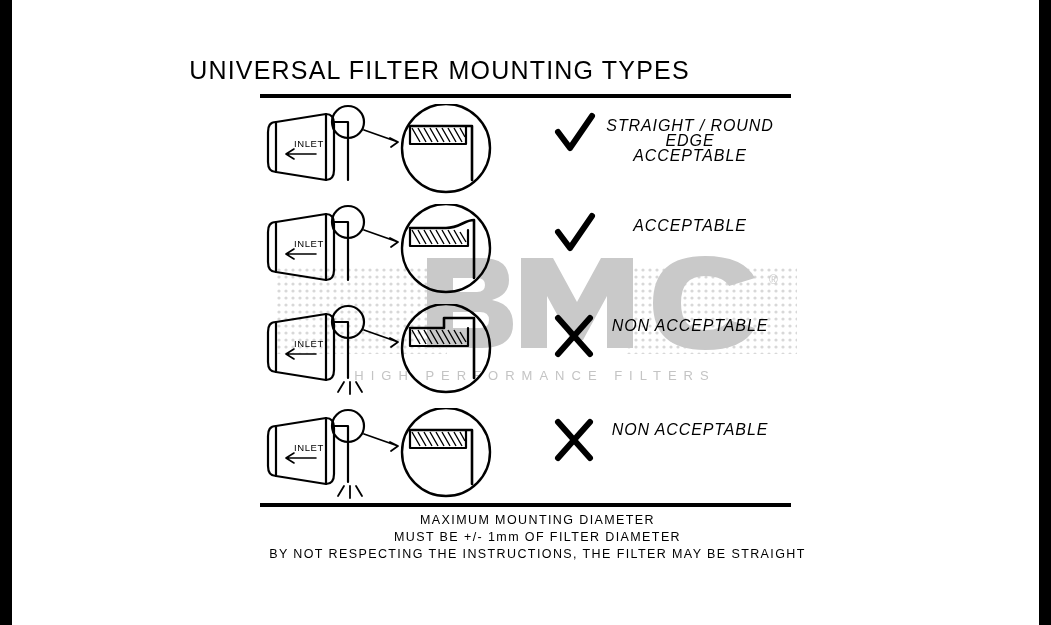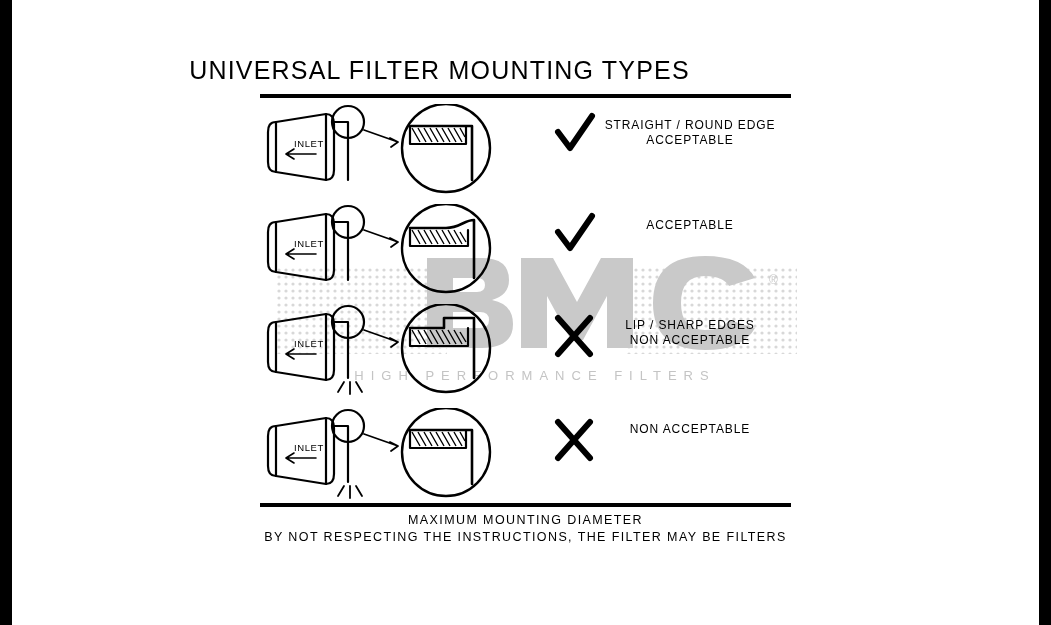--- a/index.html
+++ b/index.html
@@ -90,37 +90,38 @@
     top: 0;
     width: 290px;
     height: 92px;
   }
   .row .label {
     position: absolute;
     left: 330px;
     top: 14px;
     width: 200px;
     text-align: center;
-    font-size: 12px;
+    font-size: 16px;
     line-height: 15px;
     letter-spacing: 0.9px;
     color: #000000;
+    font-style: italic;
   }
   .row .mark {
     position: absolute;
     left: 292px;
     top: 6px;
     width: 44px;
     height: 52px;
   }
 
   
   #footer {
     position: absolute;
-    left: 0;
+    left: 12px;
     top: 512px;
     width: 1027px;
     text-align: center;
     font-size: 12.5px;
     line-height: 17px;
     letter-spacing: 1.4px;
     color: #000000;
   }
   .inlet-text {
     font-size: 9.5px;
@@ -245,21 +246,20 @@
         </g>
         <g stroke="#000" stroke-width="1.8" stroke-linecap="round">
           <path d="M84 78 L78 88 M90 78 L90 90 M96 78 L102 88"></path>
         </g>
         <text class="inlet-text" x="34" y="43" font-size="9.5" fill="#000" font-family="Liberation Sans, sans-serif" letter-spacing="0.6">INLET</text>
       </svg>
       <svg class="mark" viewBox="0 0 44 52">
         <path d="M6 8 L38 44 M38 8 L6 44" fill="none" stroke="#000" stroke-width="6" stroke-linecap="round"></path>
       </svg>
       <div class="label">
-        <div>LIP / SHARP EDGES</div>
         <div>NON ACCEPTABLE</div>
       </div>
     </div>
 
     <div class="row" style="top:408px;">
       <svg class="art" viewBox="0 0 290 92">
         <g fill="none" stroke="#000" stroke-width="2.2" stroke-linejoin="round" stroke-linecap="round">
           <path d="M66 10 L16 18 L16 68 L66 76 Z"></path>
           <path d="M66 10 C72 10 74 14 74 20 L74 66 C74 72 72 76 66 76"></path>
           <path d="M16 18 C10 18 8 22 8 28 L8 58 C8 64 10 68 16 68"></path>
@@ -285,17 +285,18 @@
       </svg>
       <div class="label">
         <div>NON ACCEPTABLE</div>
       </div>
     </div>
 
     <div class="rule" id="rule-bottom"></div>
 
     <div id="footer">
       <div>MAXIMUM  MOUNTING  DIAMETER</div>
-      <div>BY NOT RESPECTING THE INSTRUCTIONS, THE FILTER MAY BE FILTERS</div>
+      <div>MUST BE +/- 1mm OF FILTER DIAMETER</div>
+      <div>BY NOT RESPECTING THE INSTRUCTIONS, THE FILTER MAY BE STRAIGHT</div>
     </div>
 
   </div>
 </div>
 
 </body></html>

